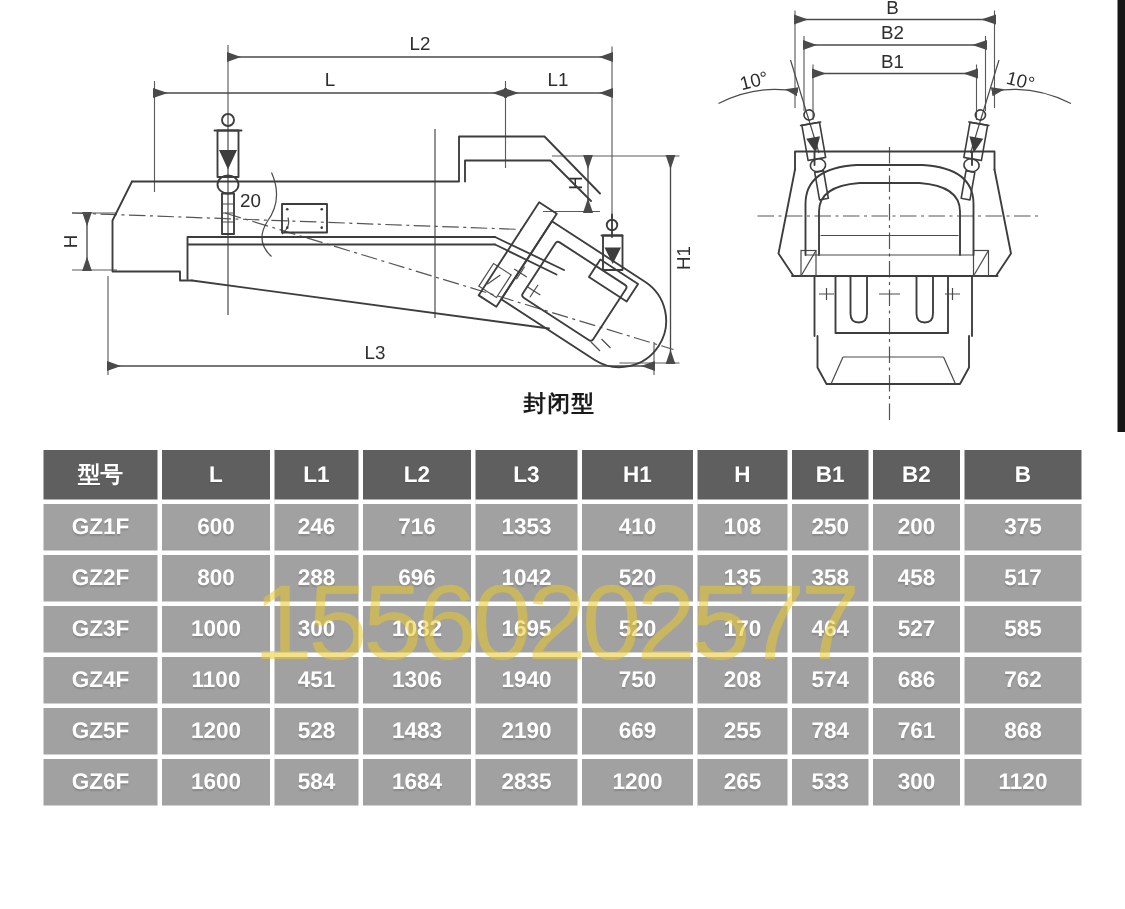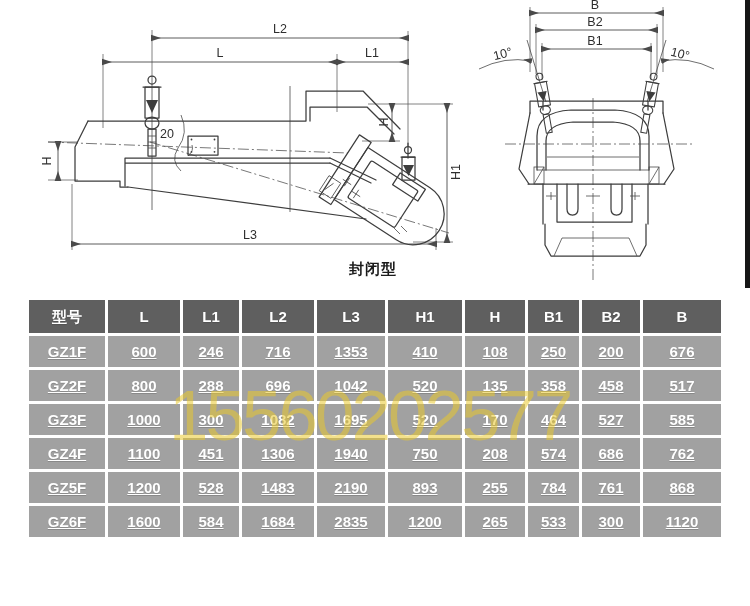--- a/index.html
+++ b/index.html
@@ -23,21 +23,21 @@
     position:absolute;left:26px;top:297px;width:698px;
     border-collapse:collapse;table-layout:fixed;
   }
   .spec-table th,.spec-table td{
     border:3px solid #ffffff;text-align:center;vertical-align:middle;
     font-weight:700;font-size:15px;color:var(--tbl-text,#fff);
     padding:0;height:31px;line-height:1;
     text-shadow:0 1px 1px rgba(0,0,0,0.15);
   }
   .spec-table th{background:var(--header-bg,#5f5f5f);height:33px;}
-  .spec-table td{background:var(--row-bg,#a1a1a1);text-decoration:underline;}
+  .spec-table td{background:var(--row-bg,#a1a1a1);}
   .watermark{
     position:absolute;left:158px;top:380px;z-index:5;
     font-size:71px;font-weight:400;letter-spacing:-3px;line-height:1;
     color:var(--wm-color,rgba(233,200,45,0.55));
     pointer-events:none;white-space:nowrap;margin-left:11px;
   }
 </style>
 </head>
 <body>
 
@@ -245,21 +245,21 @@
         <tr>
           <td>GZ1F</td>
           <td>600</td>
           <td>246</td>
           <td>716</td>
           <td>1353</td>
           <td>410</td>
           <td>108</td>
           <td>250</td>
           <td>200</td>
-          <td>676</td>
+          <td>375</td>
         </tr>
         <tr>
           <td>GZ2F</td>
           <td>800</td>
           <td>288</td>
           <td>696</td>
           <td>1042</td>
           <td>520</td>
           <td>135</td>
           <td>358</td>
@@ -289,21 +289,21 @@
           <td>574</td>
           <td>686</td>
           <td>762</td>
         </tr>
         <tr>
           <td>GZ5F</td>
           <td>1200</td>
           <td>528</td>
           <td>1483</td>
           <td>2190</td>
-          <td>893</td>
+          <td>669</td>
           <td>255</td>
           <td>784</td>
           <td>761</td>
           <td>868</td>
         </tr>
         <tr>
           <td>GZ6F</td>
           <td>1600</td>
           <td>584</td>
           <td>1684</td>

